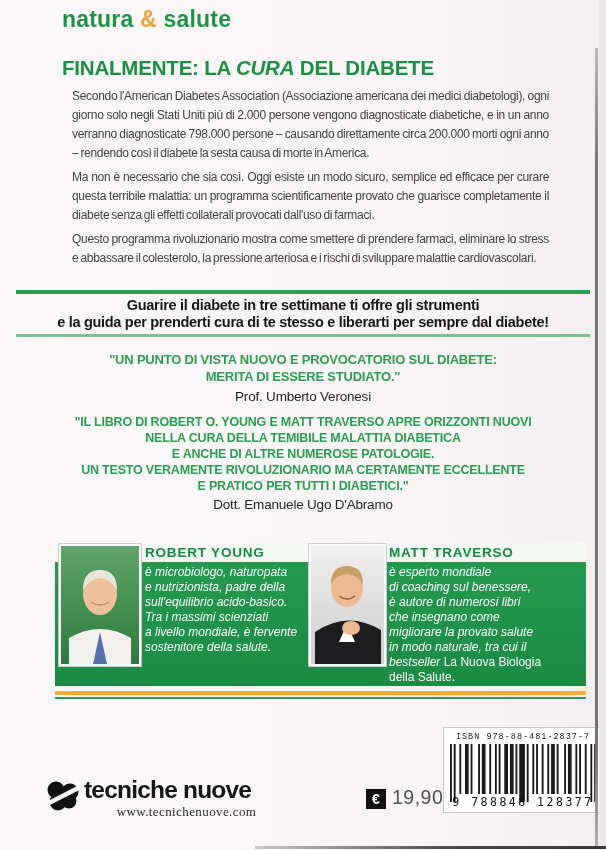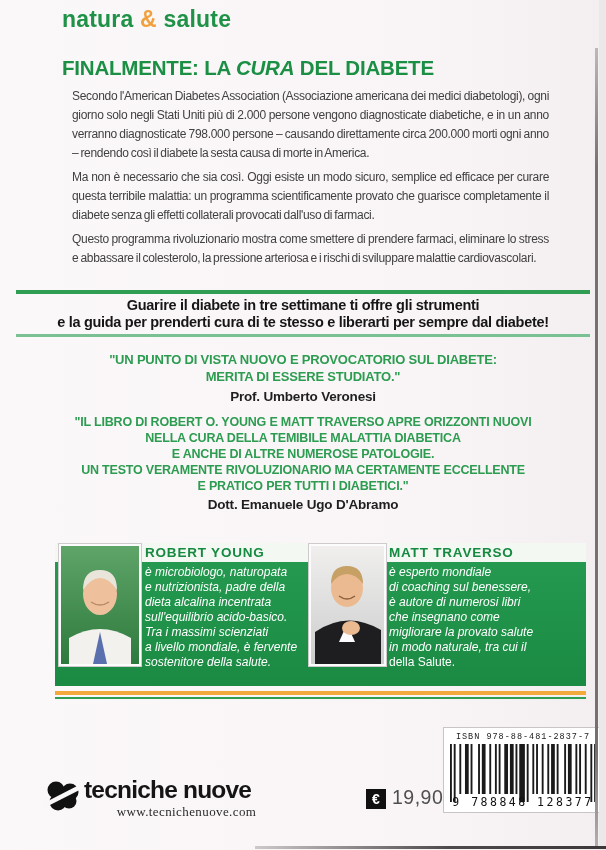--- a/index.html
+++ b/index.html
@@ -24,21 +24,21 @@
   .rule-top{left:16px;top:290px;width:574px;height:4px;background:#2f9e53;}
   .banner{left:0;top:297px;width:606px;text-align:center;font-size:14.5px;font-weight:700;
           color:#161616;line-height:16.5px;letter-spacing:-.3px;}
   .rule-bottom{left:16px;top:334px;width:574px;height:3px;background:#79c093;}
 
   
   .quote{left:0;width:606px;text-align:center;color:#2c9c50;font-weight:700;}
   .quote-1{top:351px;font-size:13px;line-height:17px;letter-spacing:-.2px;}
   .quote-2{top:414px;font-size:12.5px;line-height:16px;letter-spacing:-.2px;}
   .q-line{white-space:nowrap;}
-  .attribution{color:#1f1f1f;font-weight:700;margin-top:3px;font-size:13.5px;}
+  .attribution{color:#1f1f1f;font-weight:400;margin-top:3px;font-size:13.5px;}
 
   
   .name-band{left:55px;top:543px;width:531px;height:19px;background:#f3f8f2;}
   .green-box{left:55px;top:562px;width:531px;height:124px;
              background:linear-gradient(180deg,#24994f 0%,#1b8a43 100%);}
   .orange-line{left:55px;top:691px;width:531px;height:4px;background:#f3a93c;}
   .green-line{left:55px;top:697px;width:531px;height:2px;background:#2f9e53;}
   .author-name{top:545px;font-size:13.5px;font-weight:800;color:#168a41;letter-spacing:.8px;white-space:nowrap;}
   .author-bio{top:565px;font-size:12px;line-height:15px;color:#ffffff;font-style:italic;}
   .bio-line{white-space:nowrap;}
@@ -130,21 +130,20 @@
       <polygon points="39,86 46,118 32,118" fill="#5a6fae"></polygon>
       <ellipse cx="39" cy="48" rx="17" ry="21" fill="#eec09c"></ellipse>
       <path d="M22 44 Q22 24 39 24 Q56 24 56 44 Q48 32 39 32 Q30 32 22 44 Z" fill="#e9e5da"></path>
       <path d="M30 56 Q39 62 48 56" stroke="#b98a68" stroke-width="1.5" fill="none"></path>
     </svg>
   </div>
   <div class="abs author-name" style="left:145px;">ROBERT YOUNG</div>
   <div class="abs author-bio" style="left:145px;">
     <div class="bio-line">è microbiologo, naturopata</div>
     <div class="bio-line">e nutrizionista, padre della</div>
-    <div class="bio-line">dieta alcalina incentrata</div>
     <div class="bio-line">sull'equilibrio acido-basico.</div>
     <div class="bio-line">Tra i massimi scienziati</div>
     <div class="bio-line">a livello mondiale, è fervente</div>
     <div class="bio-line">sostenitore della salute.</div>
   </div>
 
   <div class="abs photo" style="left:309px;width:73px;">
     <svg width="73" height="118" viewBox="0 0 73 118" xmlns="http://www.w3.org/2000/svg">
       <defs>
           <linearGradient id="gM" x1="0" y1="0" x2="0" y2="1">
@@ -162,20 +161,21 @@
     </svg>
   </div>
   <div class="abs author-name" style="left:389px;">MATT TRAVERSO</div>
   <div class="abs author-bio" style="left:389px;">
     <div class="bio-line">è esperto mondiale</div>
     <div class="bio-line">di coaching sul benessere,</div>
     <div class="bio-line">è autore di numerosi libri</div>
     <div class="bio-line">che insegnano come</div>
     <div class="bio-line">migliorare la provato salute</div>
     <div class="bio-line">in modo naturale, tra cui il</div>
+    <div class="bio-line"><span>bestseller</span><span class="roman"> La Nuova Biologia</span></div>
     <div class="bio-line roman">della Salute.</div>
   </div>
 
   <div class="abs barcode-box">
     <div class="isbn">ISBN 978-88-481-2837-7</div>
     <svg class="bars" id="barcode-bars" width="146" height="62">
         <rect x="0.00" y="0" width="1.87" height="58" fill="#1a1a1a"></rect>
         <rect x="3.74" y="0" width="1.87" height="58" fill="#1a1a1a"></rect>
         <rect x="9.36" y="0" width="1.87" height="50" fill="#1a1a1a"></rect>
         <rect x="14.97" y="0" width="3.74" height="50" fill="#1a1a1a"></rect>

